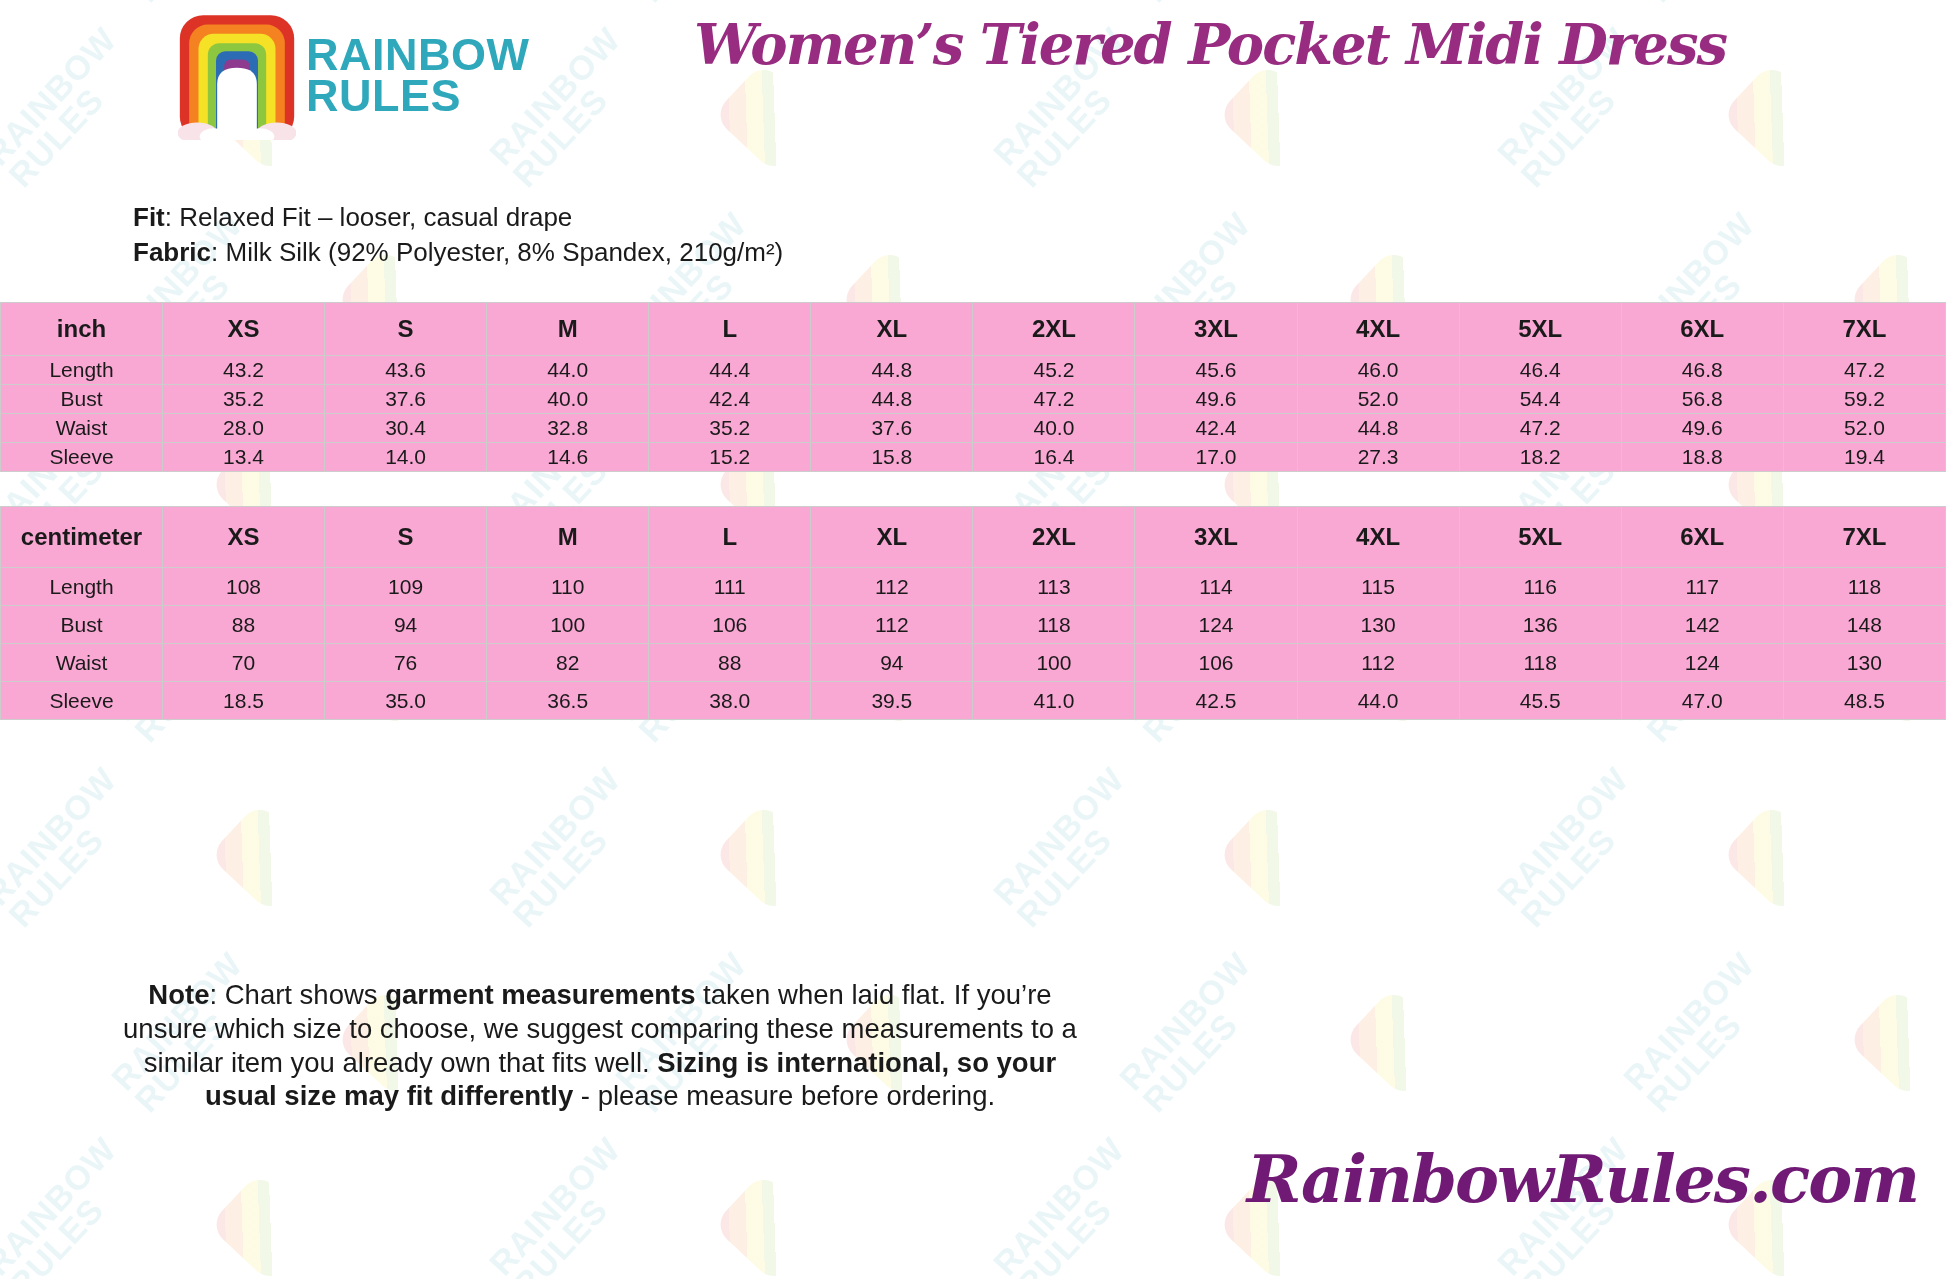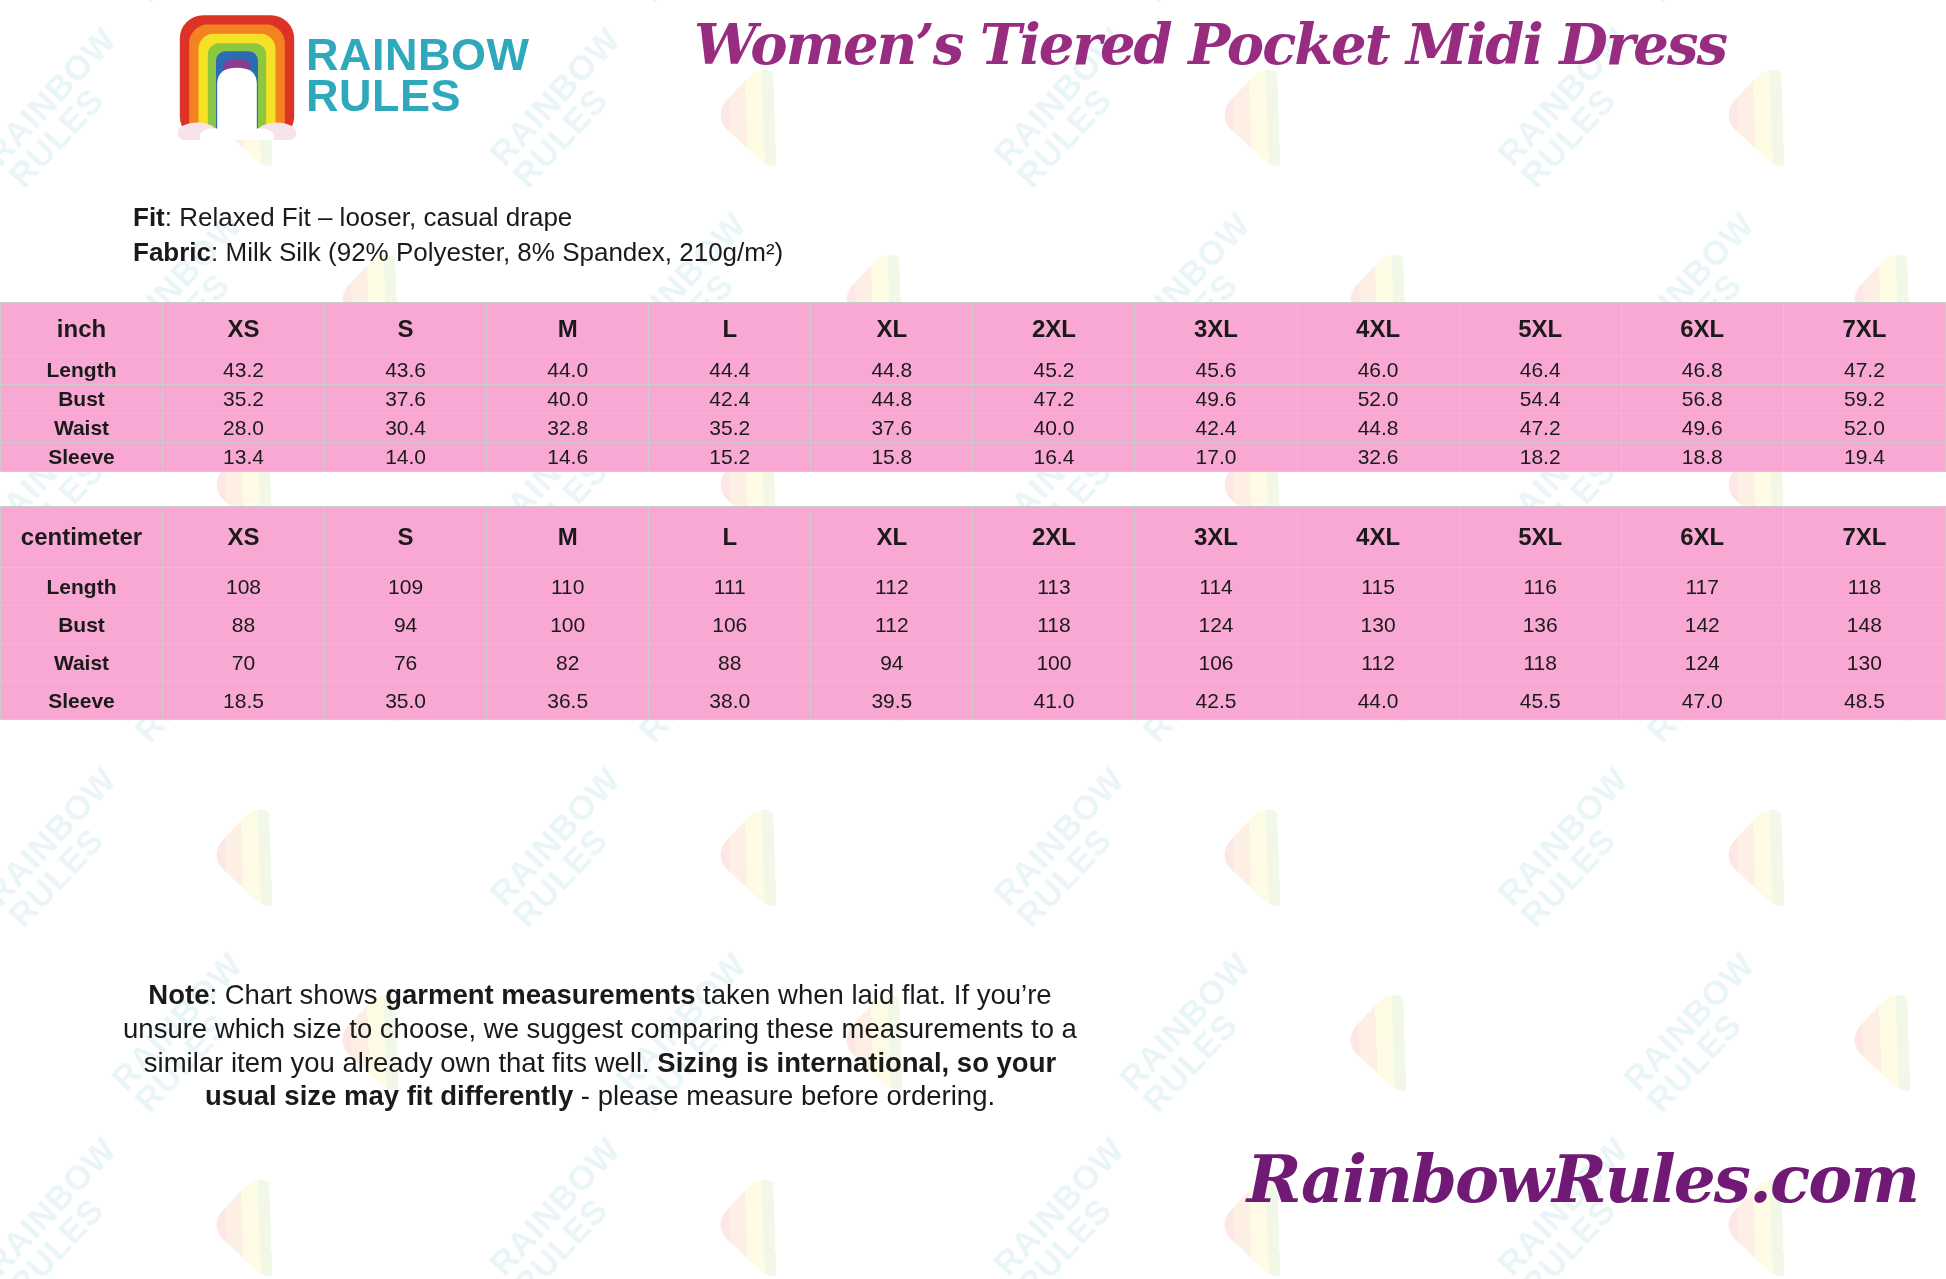--- a/index.html
+++ b/index.html
@@ -29,21 +29,21 @@
   .product-info{left:133px;top:200px;font-size:26px;line-height:1.33;}
   .product-info b{font-weight:bold;}
 
   
   .size-table{position:absolute;left:0;width:1946px;border-collapse:collapse;table-layout:fixed;
               background:#f9a8d4;z-index:1;}
   .size-table th,.size-table td{border:1px solid #cccccc;text-align:center;vertical-align:middle;
               font-family:"Liberation Sans",sans-serif;color:#1a1a1a;padding:0;}
   .size-table th{font-weight:bold;font-size:24px;}
   .size-table td{font-size:21px;}
-  .size-table td.row-label{font-weight:bold;font-size:21px;margin-left:13px;}
+  .size-table td.row-label{font-weight:normal;font-size:21px;margin-left:13px;}
   #table-inch{top:302px;}
   #table-inch th{height:52px;}
   #table-inch td{height:28px;}
   #table-cm{top:506px;}
   #table-cm th{height:60px;margin-left:20px;}
   #table-cm td{height:37px;}
 
   
   .note-block{left:110px;top:978px;width:980px;text-align:center;font-size:27.5px;line-height:1.23;}
   .variance-block{left:110px;top:1148px;width:980px;text-align:center;font-size:27.5px;line-height:1.23;}
@@ -335,21 +335,21 @@
         </tr>
         <tr>
           <td class="row-label">Sleeve</td>
           <td>13.4</td>
           <td>14.0</td>
           <td>14.6</td>
           <td>15.2</td>
           <td>15.8</td>
           <td>16.4</td>
           <td>17.0</td>
-          <td>32.6</td>
+          <td>27.3</td>
           <td>18.2</td>
           <td>18.8</td>
           <td>19.4</td>
         </tr>
       </tbody>
     </table>
 
   <table id="table-cm" class="size-table">
     <colgroup>
         <col style="width:162px">

